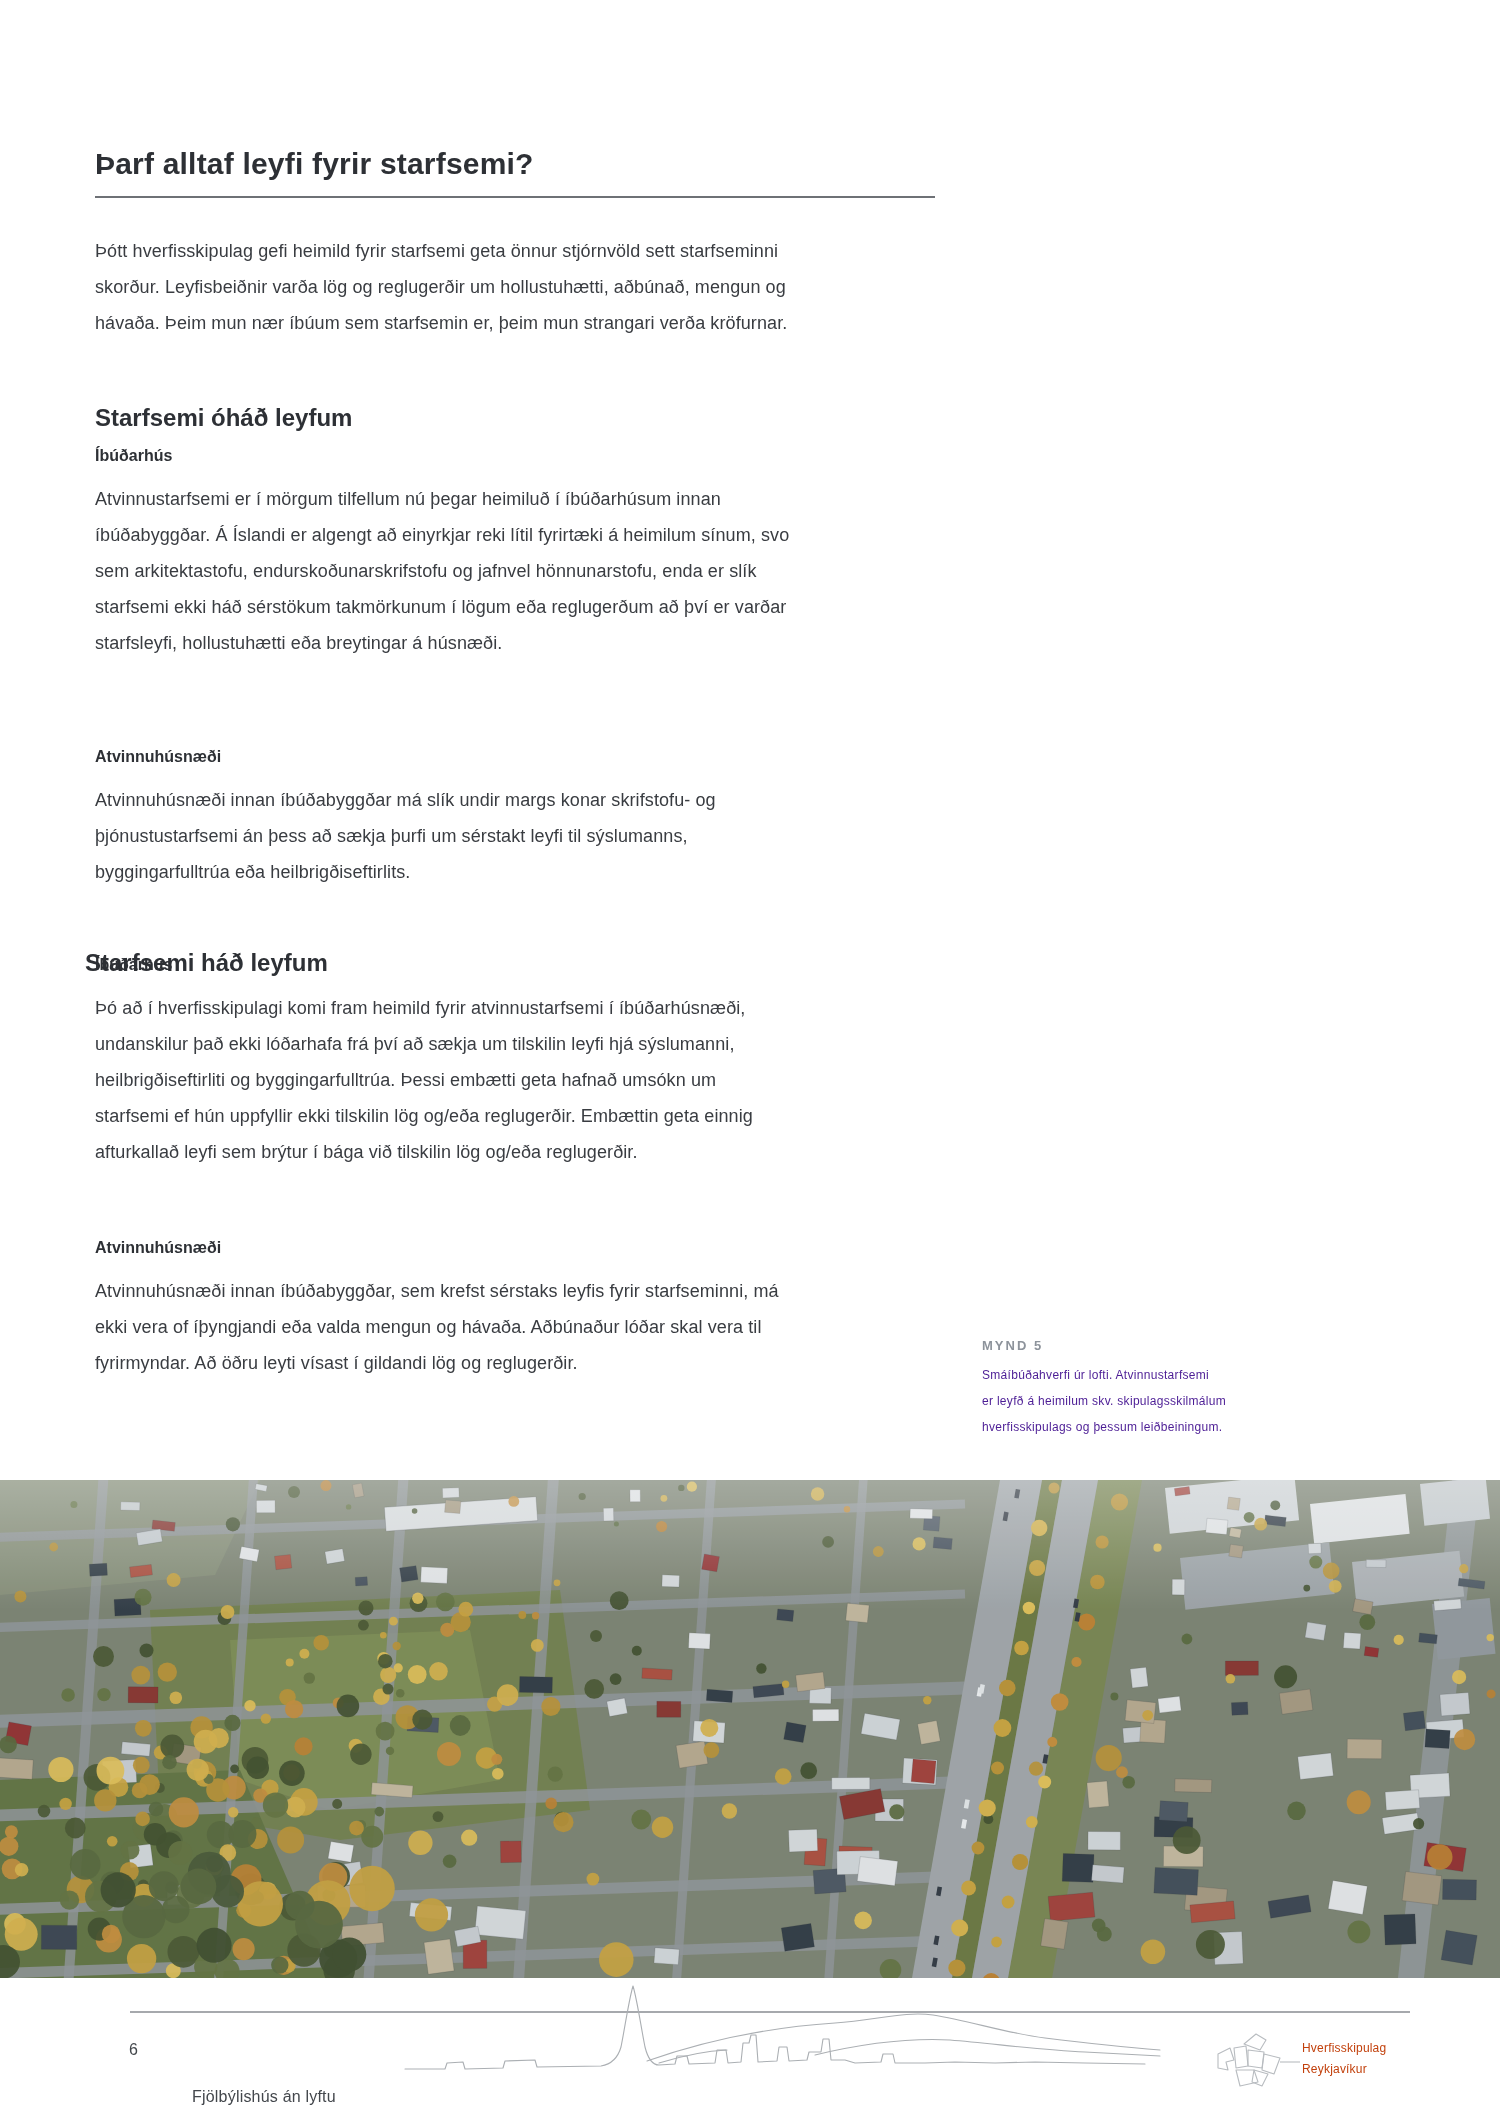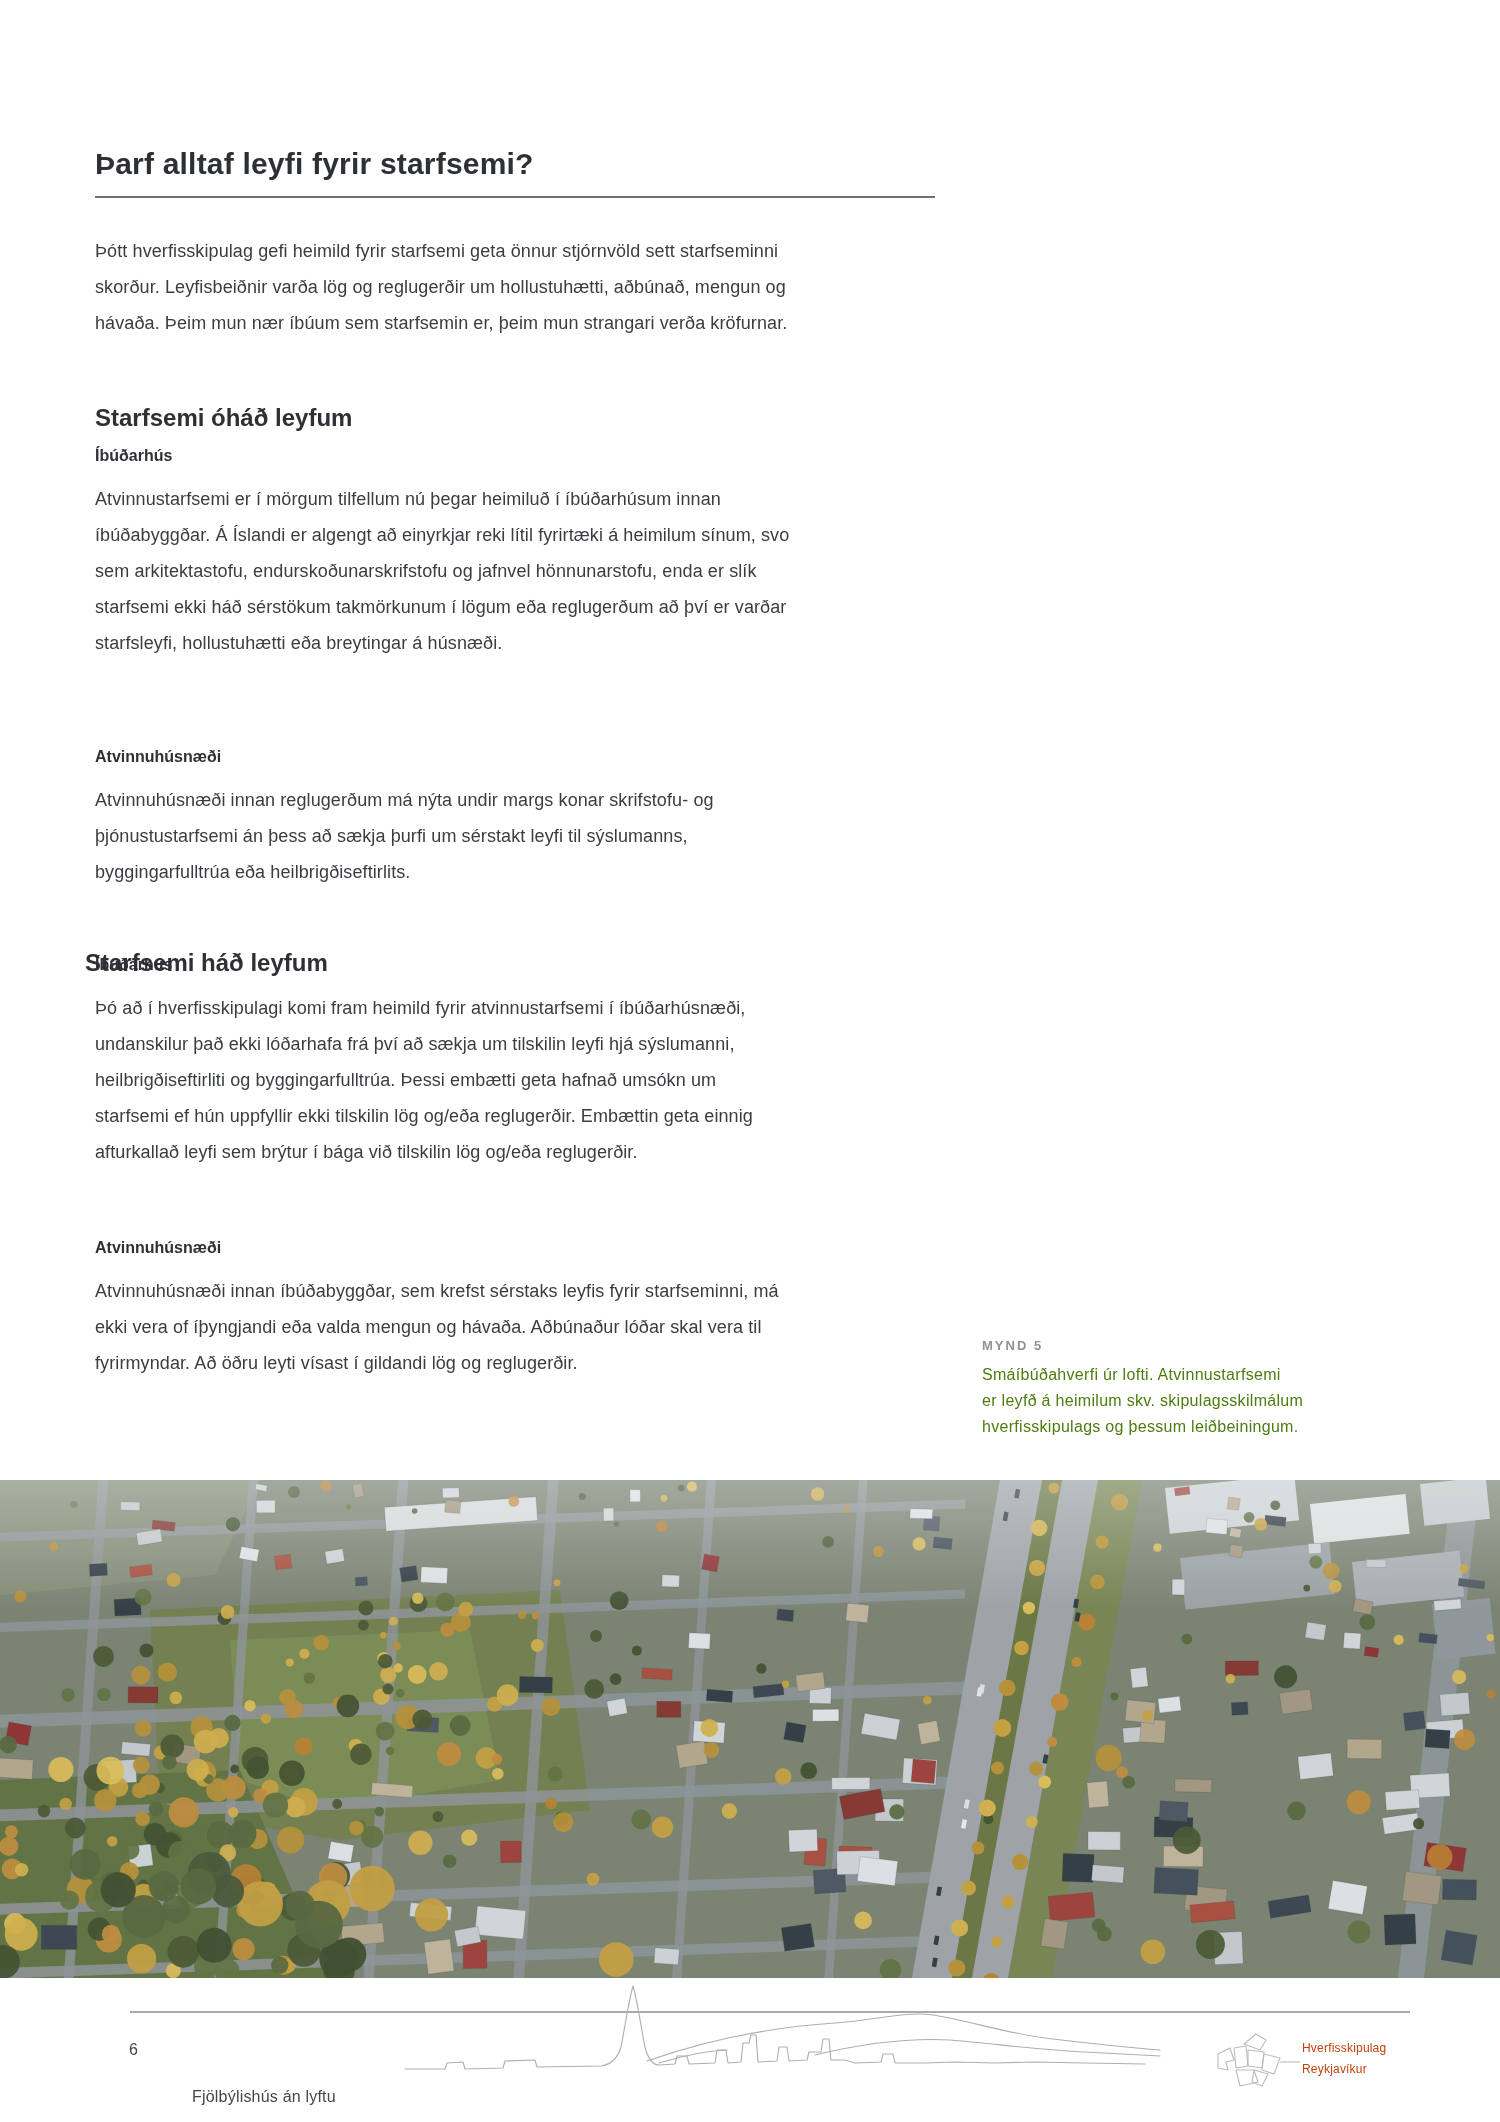--- a/index.html
+++ b/index.html
@@ -7,21 +7,21 @@
     position:relative;width:1500px;height:2122px;background:#ffffff;overflow:hidden;
     font-family:"Liberation Sans",sans-serif;color:#3a3d42;
   }
   .abs{position:absolute;}
   h1.page-title{margin:0;font-size:30px;font-weight:700;color:#2d3035;letter-spacing:.2px;}
   .title-rule{height:2px;background:#6e7176;}
   .section-h{margin:0;font-size:24px;font-weight:700;color:#2d3035;}
   .sub-h{margin:0;font-size:16px;font-weight:700;color:#2d3035;}
   p.body-text{margin:0;font-size:18px;line-height:36px;color:#393c41;letter-spacing:.1px;width:700px;}
   .fig-label{font-size:13px;font-weight:700;letter-spacing:2px;color:#8d939b;}
-  .fig-line{font-size:16px;line-height:26px;color:#4d7c0f;letter-spacing:.3px;}
+  .fig-line{font-size:12px;line-height:26px;color:#4c1d95;letter-spacing:.3px;}
   .footer-rule{height:2px;background:#a6a9ad;}
   .page-num{font-size:16px;color:#43474c;}
   .chapter-title{font-size:16px;color:#43474c;letter-spacing:.2px;margin-top:47px;}
   .logo-text{font-size:12px;line-height:21px;font-weight:400;color:#c2410c;letter-spacing:.2px;}
   svg{display:block;}
 </style>
 </head>
 <body>
 
 <div class="page">
@@ -29,21 +29,21 @@
   <h1 class="page-title abs" style="left:95px;top:147px;">Þarf alltaf leyfi fyrir starfsemi?</h1>
   <div class="title-rule abs" style="left:95px;top:196px;width:840px;"></div>
 
   <p class="body-text abs" style="left:95px;top:233px;">Þótt hverfisskipulag gefi heimild fyrir starfsemi geta önnur stjórnvöld sett starfseminni skorður. Leyfisbeiðnir varða lög og reglugerðir um hollustuhætti, aðbúnað, mengun og hávaða. Þeim mun nær íbúum sem starfsemin er, þeim mun strangari verða kröfurnar.</p>
 
   <h2 class="section-h abs" style="left:95px;top:404px;">Starfsemi óháð leyfum</h2>
   <h3 class="sub-h abs" style="left:95px;top:447px;">Íbúðarhús</h3>
   <p class="body-text abs" style="left:95px;top:481px;">Atvinnustarfsemi er í mörgum tilfellum nú þegar heimiluð í íbúðarhúsum innan íbúðabyggðar. Á Íslandi er algengt að einyrkjar reki lítil fyrirtæki á heimilum sínum, svo sem arkitektastofu, endurskoðunarskrifstofu og jafnvel hönnunarstofu, enda er slík starfsemi ekki háð sérstökum takmörkunum í lögum eða reglugerðum að því er varðar starfsleyfi, hollustuhætti eða breytingar á húsnæði.</p>
 
   <h3 class="sub-h abs" style="left:95px;top:748px;">Atvinnuhúsnæði</h3>
-  <p class="body-text abs" style="left:95px;top:782px;">Atvinnuhúsnæði innan reglugerðum má nýta undir margs konar skrifstofu- og þjónustustarfsemi án þess að sækja þurfi um sérstakt leyfi til sýslumanns, byggingarfulltrúa eða heilbrigðiseftirlits.</p>
+  <p class="body-text abs" style="left:95px;top:782px;">Atvinnuhúsnæði innan íbúðabyggðar má slík undir margs konar skrifstofu- og þjónustustarfsemi án þess að sækja þurfi um sérstakt leyfi til sýslumanns, byggingarfulltrúa eða heilbrigðiseftirlits.</p>
 
   <h2 class="section-h abs" style="left:85px;top:913px;margin-top:36px;">Starfsemi háð leyfum</h2>
   <h3 class="sub-h abs" style="left:95px;top:956px;">Íbúðarhús</h3>
   <p class="body-text abs" style="left:95px;top:990px;">Þó að í hverfisskipulagi komi fram heimild fyrir atvinnustarfsemi í íbúðarhúsnæði, undanskilur það ekki lóðarhafa frá því að sækja um tilskilin leyfi hjá sýslumanni, heilbrigðiseftirliti og byggingarfulltrúa. Þessi embætti geta hafnað umsókn um starfsemi ef hún uppfyllir ekki tilskilin lög og/eða reglugerðir. Embættin geta einnig afturkallað leyfi sem brýtur í bága við tilskilin lög og/eða reglugerðir.</p>
 
   <h3 class="sub-h abs" style="left:95px;top:1239px;">Atvinnuhúsnæði</h3>
   <p class="body-text abs" style="left:95px;top:1273px;">Atvinnuhúsnæði innan íbúðabyggðar, sem krefst sérstaks leyfis fyrir starfseminni, má ekki vera of íþyngjandi eða valda mengun og hávaða. Aðbúnaður lóðar skal vera til fyrirmyndar. Að öðru leyti vísast í gildandi lög og reglugerðir.</p>
 
   <div class="abs" style="left:982px;top:1338px;width:380px;">
     <div class="fig-label">MYND 5</div>

